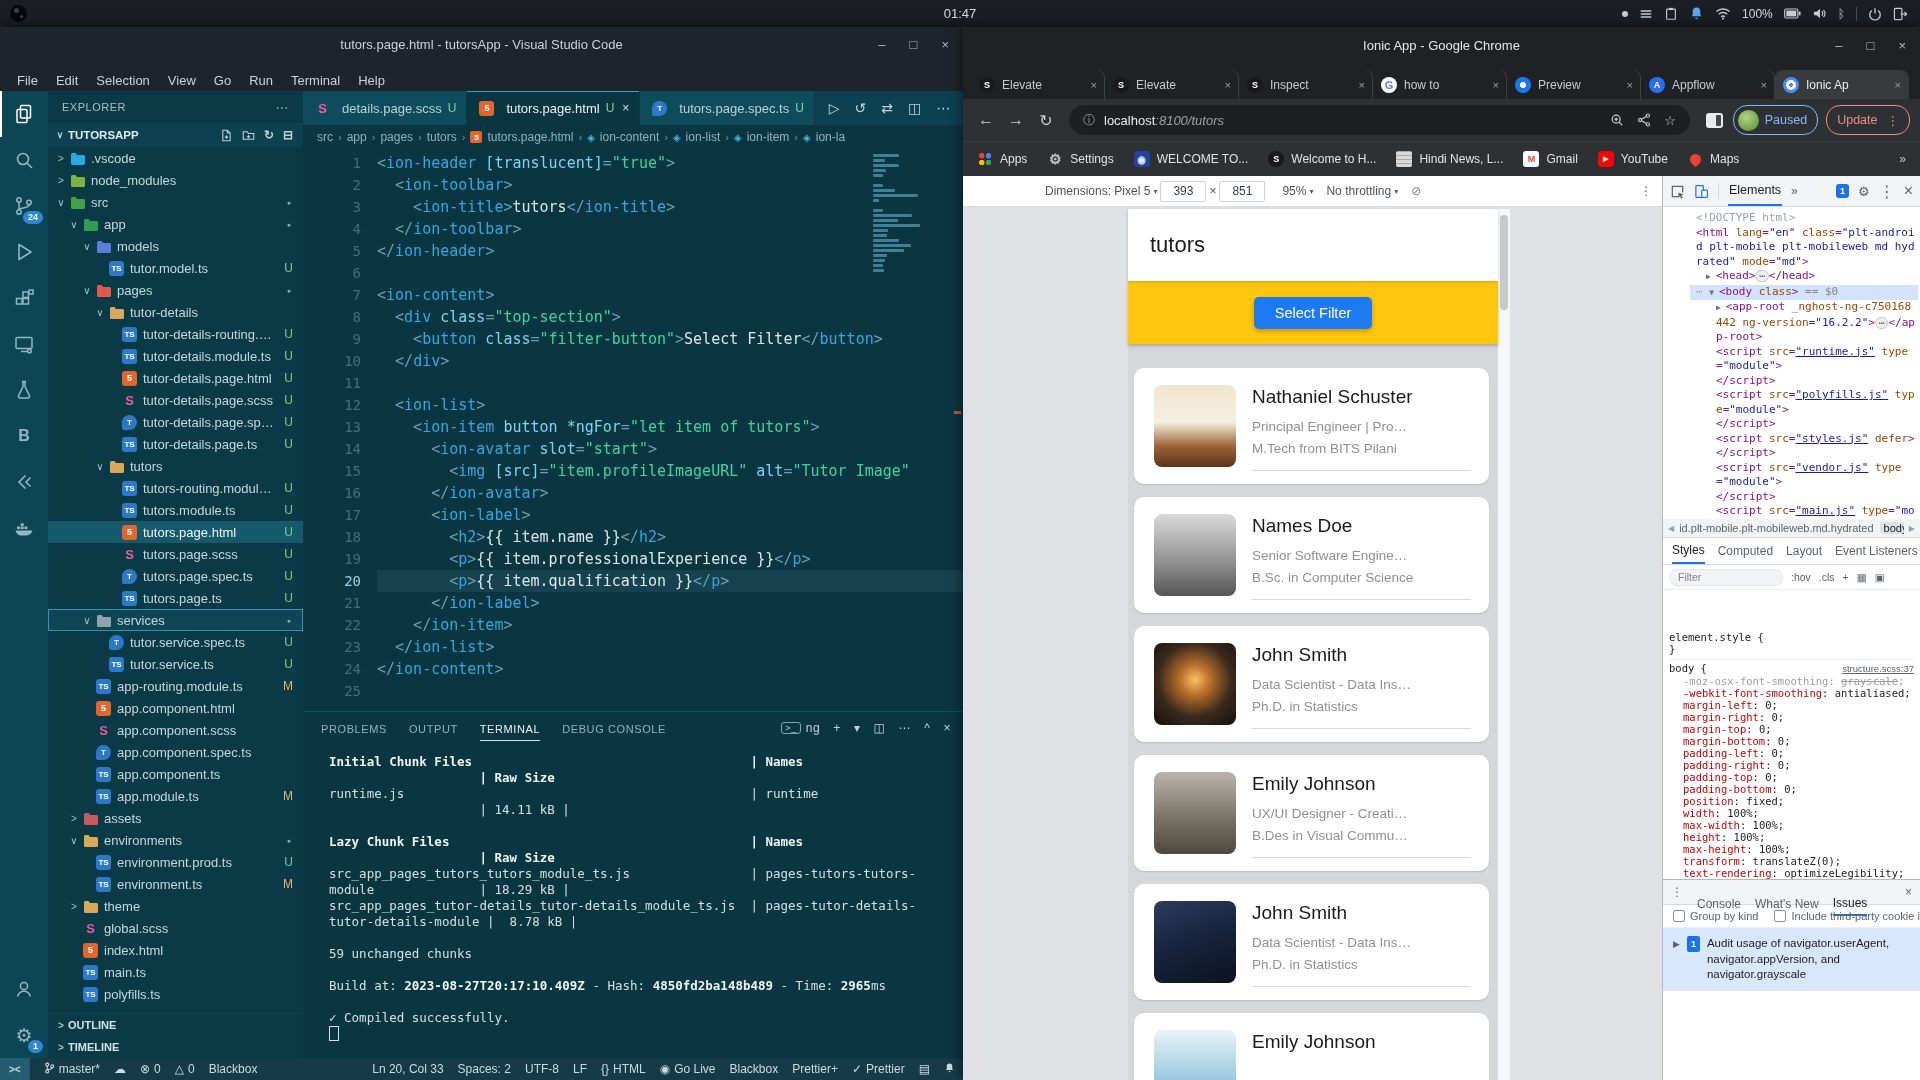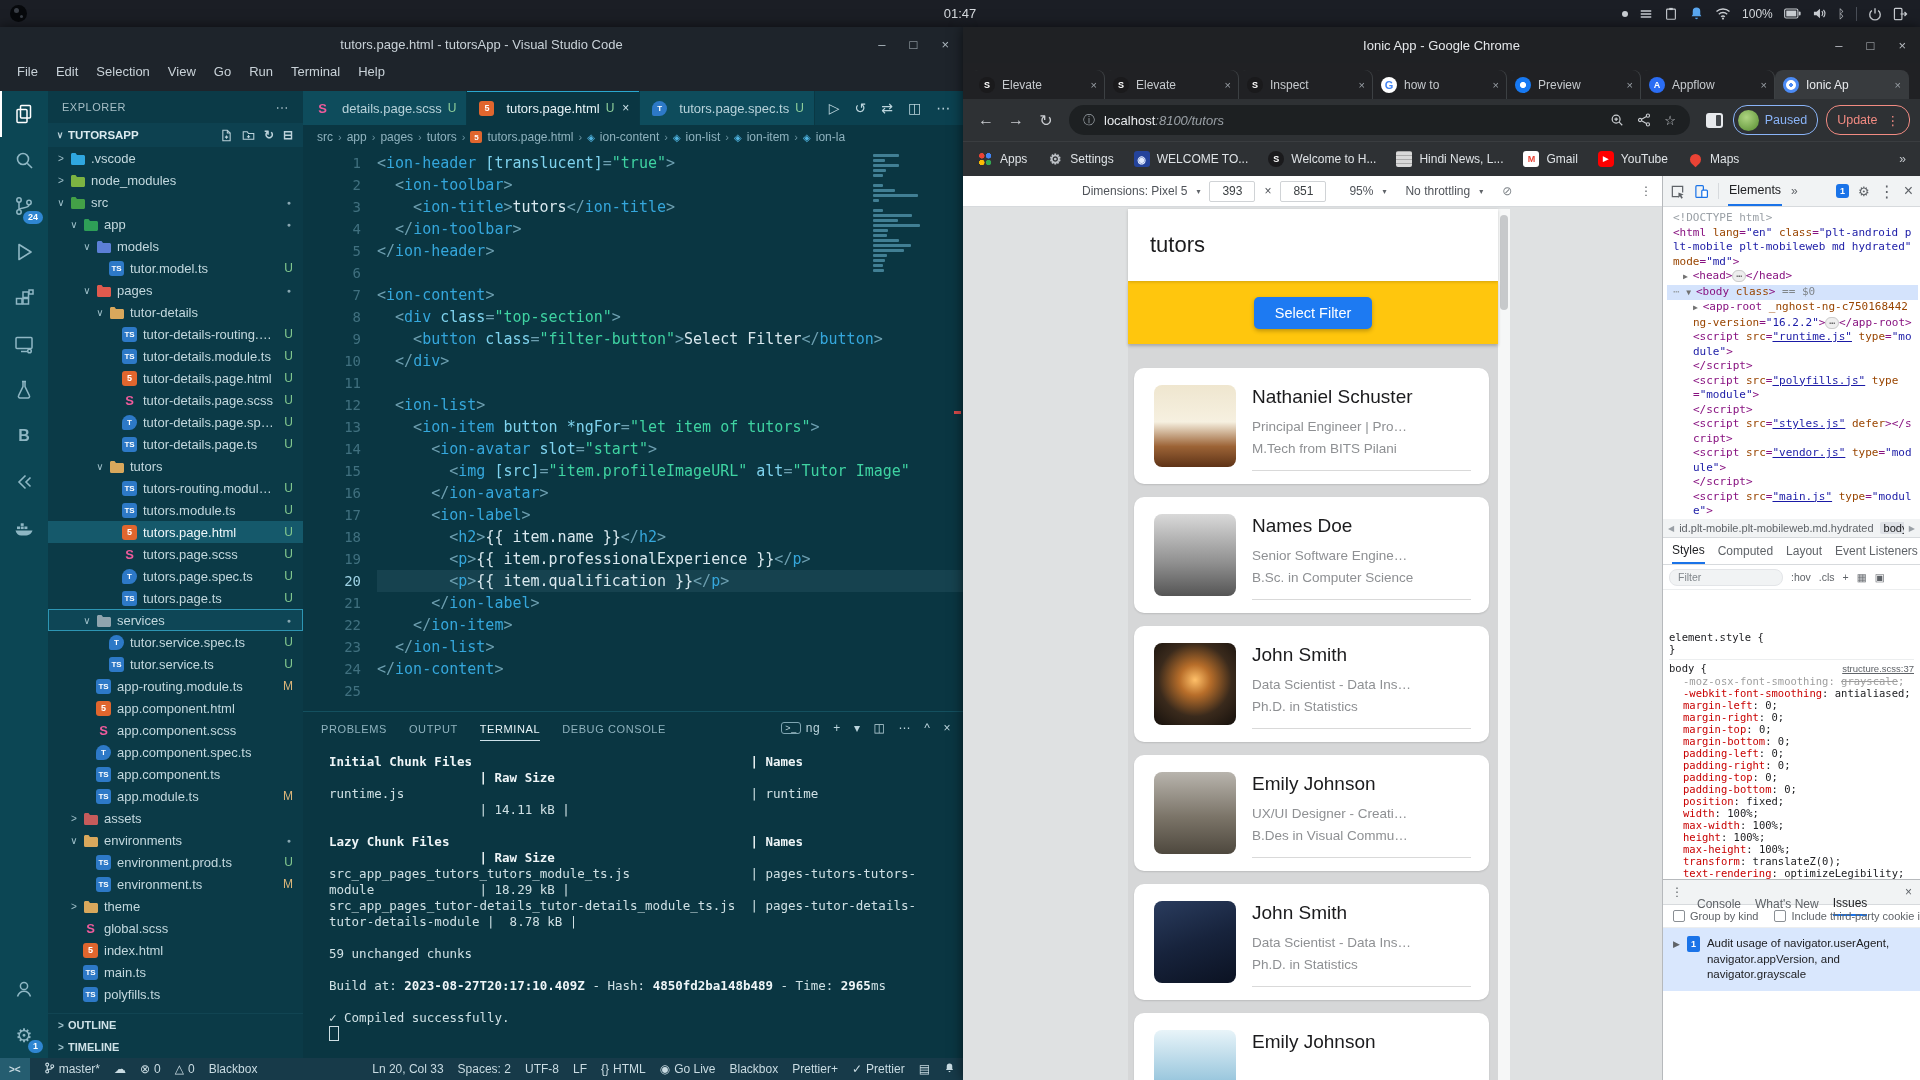--- a/index.html
+++ b/index.html
@@ -10,21 +10,21 @@
   .tb-logo{width:17px;height:17px;border-radius:50%;background:#07090c;margin-left:10px;position:relative;}
   .tb-logo:after{content:"";position:absolute;left:4px;top:3px;width:5px;height:5px;border-radius:50%;background:#3a3f47;box-shadow:5px 6px 0 -1px #3a3f47;}
   .tb-time{position:absolute;left:50%;transform:translateX(-50%);font-size:13px;}
   .tb-right{margin-left:auto;display:flex;align-items:center;gap:11px;margin-right:12px;font-size:12px;}
   .tb-right svg{display:block;}
   .tb-sep{width:1px;height:14px;background:#4a4f58;}
   
   #vscode{position:absolute;left:0;top:27px;width:963px;height:1053px;display:flex;flex-direction:column;background:#0a3642;box-shadow:0 0 12px rgba(0,0,0,.6);}
   .vs-titlebar{height:34px;background:#1e242b;display:flex;align-items:center;justify-content:center;color:#c9d2d8;font-size:13px;position:relative;flex:none;}
   .winctl{position:absolute;right:14px;top:0;height:100%;display:flex;gap:24px;align-items:center;color:#aeb9c0;font-size:13px;}
-  .vs-menubar{height:30px;background:#1e242b;display:flex;align-items:flex-start;padding-left:8px;font-size:13px;color:#c9d2d8;flex:none;}
+  .vs-menubar{height:30px;background:#1e242b;display:flex;align-items:flex-end;padding-left:8px;font-size:13px;color:#c9d2d8;flex:none;}
   .vs-menubar span{padding:3px 9px;border-radius:4px;}
   .vs-main{flex:1;display:flex;min-height:0;}
   .vs-activity{width:48px;background:#0c4654;display:flex;flex-direction:column;align-items:center;color:#8fb7c4;flex:none;}
   .act{width:48px;height:46px;display:flex;align-items:center;justify-content:center;position:relative;flex:none;}
   .act.active{color:#ffffff;box-shadow:inset 2px 0 0 #ffffff;}
   .act .nbadge{position:absolute;right:5px;bottom:5px;background:#2f86d2;color:#fff;border-radius:9px;font-size:9px;line-height:1;padding:2px 5px;font-weight:bold;}
   .act-spacer{margin-top:auto;}
   .vs-sidebar{width:255px;background:#0b3a47;display:flex;flex-direction:column;font-size:13px;color:#c3d8de;flex:none;min-height:0;}
   .exp-head{height:32px;display:flex;align-items:center;padding:0 14px;font-size:11px;letter-spacing:.5px;color:#a7bfc7;flex:none;}
   .exp-head .dots{margin-left:auto;font-size:13px;}
@@ -120,21 +120,21 @@
   .sidepanel:after{content:"";position:absolute;right:2px;top:2px;bottom:2px;width:5px;background:#43474b;border-radius:1px;}
   .chip{height:28px;border-radius:14px;display:flex;align-items:center;gap:6px;padding:0 10px;font-size:12.5px;flex:none;}
   .chip.paused{border:1px solid #8ab4f8;color:#8ab4f8;padding-left:4px;}
   .avatar{width:21px;height:21px;border-radius:50%;background:radial-gradient(circle at 40% 35%,#aed581,#558b2f);}
   .chip.update{border:1px solid #f28b82;color:#f28b82;gap:9px;margin-left:4px;}
   .ch-bookmarks{height:34px;background:#2e3134;display:flex;align-items:center;gap:20px;padding:0 14px;font-size:12px;color:#dfe3e6;border-top:1px solid #3a3d40;flex:none;}
   .bm{display:flex;align-items:center;gap:7px;white-space:nowrap;}
   .bm-chev{margin-left:auto;color:#c6cace;}
   .ch-body{flex:1;display:flex;min-height:0;}
   .view-col{flex:1;display:flex;flex-direction:column;min-width:0;}
-  .dev-toolbar{height:30px;background:#fff;border-bottom:1px solid #d7dadd;display:flex;align-items:center;gap:9px;padding-left:119px;font-size:12px;color:#50545a;flex:none;}
+  .dev-toolbar{height:30px;background:#fff;border-bottom:1px solid #d7dadd;display:flex;align-items:center;gap:3px;padding-left:82px;font-size:12px;color:#50545a;flex:none;}
   .dim-input{width:44px;height:19px;border:1px solid #d0d3d6;border-radius:2px;display:flex;align-items:center;justify-content:center;font-size:12px;color:#3c4043;background:#fff;}
   .ddcaret{font-size:8px;color:#5f6368;}
   .dt-dots{margin-left:auto;margin-right:10px;color:#5f6368;}
   .viewport{flex:1;background:#dfe1e2;position:relative;overflow:hidden;}
   .phone{position:absolute;left:165px;top:2px;width:370px;bottom:0;display:flex;flex-direction:column;}
   .app-header{height:72px;background:#fff;display:flex;align-items:center;padding-left:22px;font-size:22px;color:#1c1c1e;box-shadow:0 1px 3px rgba(0,0,0,.18);position:relative;z-index:2;flex:none;}
   .app-yellow{height:63px;background:#ffc60d;display:flex;align-items:center;justify-content:center;box-shadow:0 2px 3px rgba(0,0,0,.22);z-index:1;flex:none;}
   .filter-btn{background:#1d7af2;color:#fff;font-size:14.5px;padding:8px 21px;border-radius:5px;box-shadow:0 2px 4px rgba(0,0,0,.25);}
   .app-list{flex:1;background:#d6d7d8;padding:24px 9px 0 6px;display:flex;flex-direction:column;gap:13px;overflow:hidden;}
   .card{background:#fff;border-radius:10px;height:116px;flex:none;display:flex;padding:17px 20px;gap:16px;box-shadow:0 1px 2px rgba(0,0,0,.13);position:relative;box-sizing:border-box;}
@@ -154,21 +154,21 @@
   
   .devtools{width:257px;background:#fff;border-left:1px solid #b6b9bc;display:flex;flex-direction:column;flex:none;min-height:0;}
   .dt-head{height:30px;background:#f1f3f4;border-bottom:1px solid #d7dadd;display:flex;align-items:center;padding:0 7px;gap:9px;color:#5f6368;flex:none;}
   .dt-sep{width:1px;height:16px;background:#d7dadd;}
   .dt-tabname{font-size:12.5px;color:#202124;height:100%;display:flex;align-items:center;border-bottom:2px solid #1a73e8;box-sizing:border-box;padding:0 1px;}
   .dt-more{font-size:12px;}
   .dt-right{margin-left:auto;display:flex;align-items:center;gap:9px;}
   .conbadge{background:#1a73e8;color:#fff;font-size:9px;border-radius:3px;padding:2px 4px;font-weight:bold;}
   .dt-gear{font-size:13px;}
   .dt-elements{height:308px;overflow:hidden;padding:4px 2px 0 4px;font:11px "DejaVu Sans Mono",monospace;line-height:14.5px;color:#202124;flex:none;}
-  .eline{padding-right:3px;white-space:pre-wrap;word-break:break-all;}
+  .eline{padding-right:3px;white-space:pre-wrap;word-break:break-all;margin-left:23px;}
   .eline.sel{background:#d4e3fc;}
   .ek-t{color:#881280;} .ek-a{color:#994500;} .ek-v{color:#1a1aa6;}
   .ek-k{color:#1a1aa6;text-decoration:underline;}
   .ek-g{color:#9aa0a6;} .ek-q{color:#80868b;}
   .ek-ar{color:#727272;font-size:8px;}
   .ek-m{color:#555;background:#eee;border:1px solid #ccc;border-radius:7px;padding:0 3px;font-size:9px;}
   .dt-crumb{height:18px;background:#f1f3f4;border-bottom:1px solid #d7dadd;display:flex;align-items:center;font-size:11px;color:#5f6368;padding:0 5px;gap:5px;flex:none;white-space:nowrap;overflow:hidden;}
   .dt-crumb .nav{color:#9aa0a6;font-size:8px;}
   .crumb-body{color:#202124;background:#dee1e6;padding:0 4px;border-radius:2px;}
   .dt-styletabs{height:26px;border-bottom:1px solid #d7dadd;display:flex;align-items:center;gap:13px;padding:0 9px;font-size:12px;color:#5f6368;background:#fff;flex:none;white-space:nowrap;overflow:hidden;}

